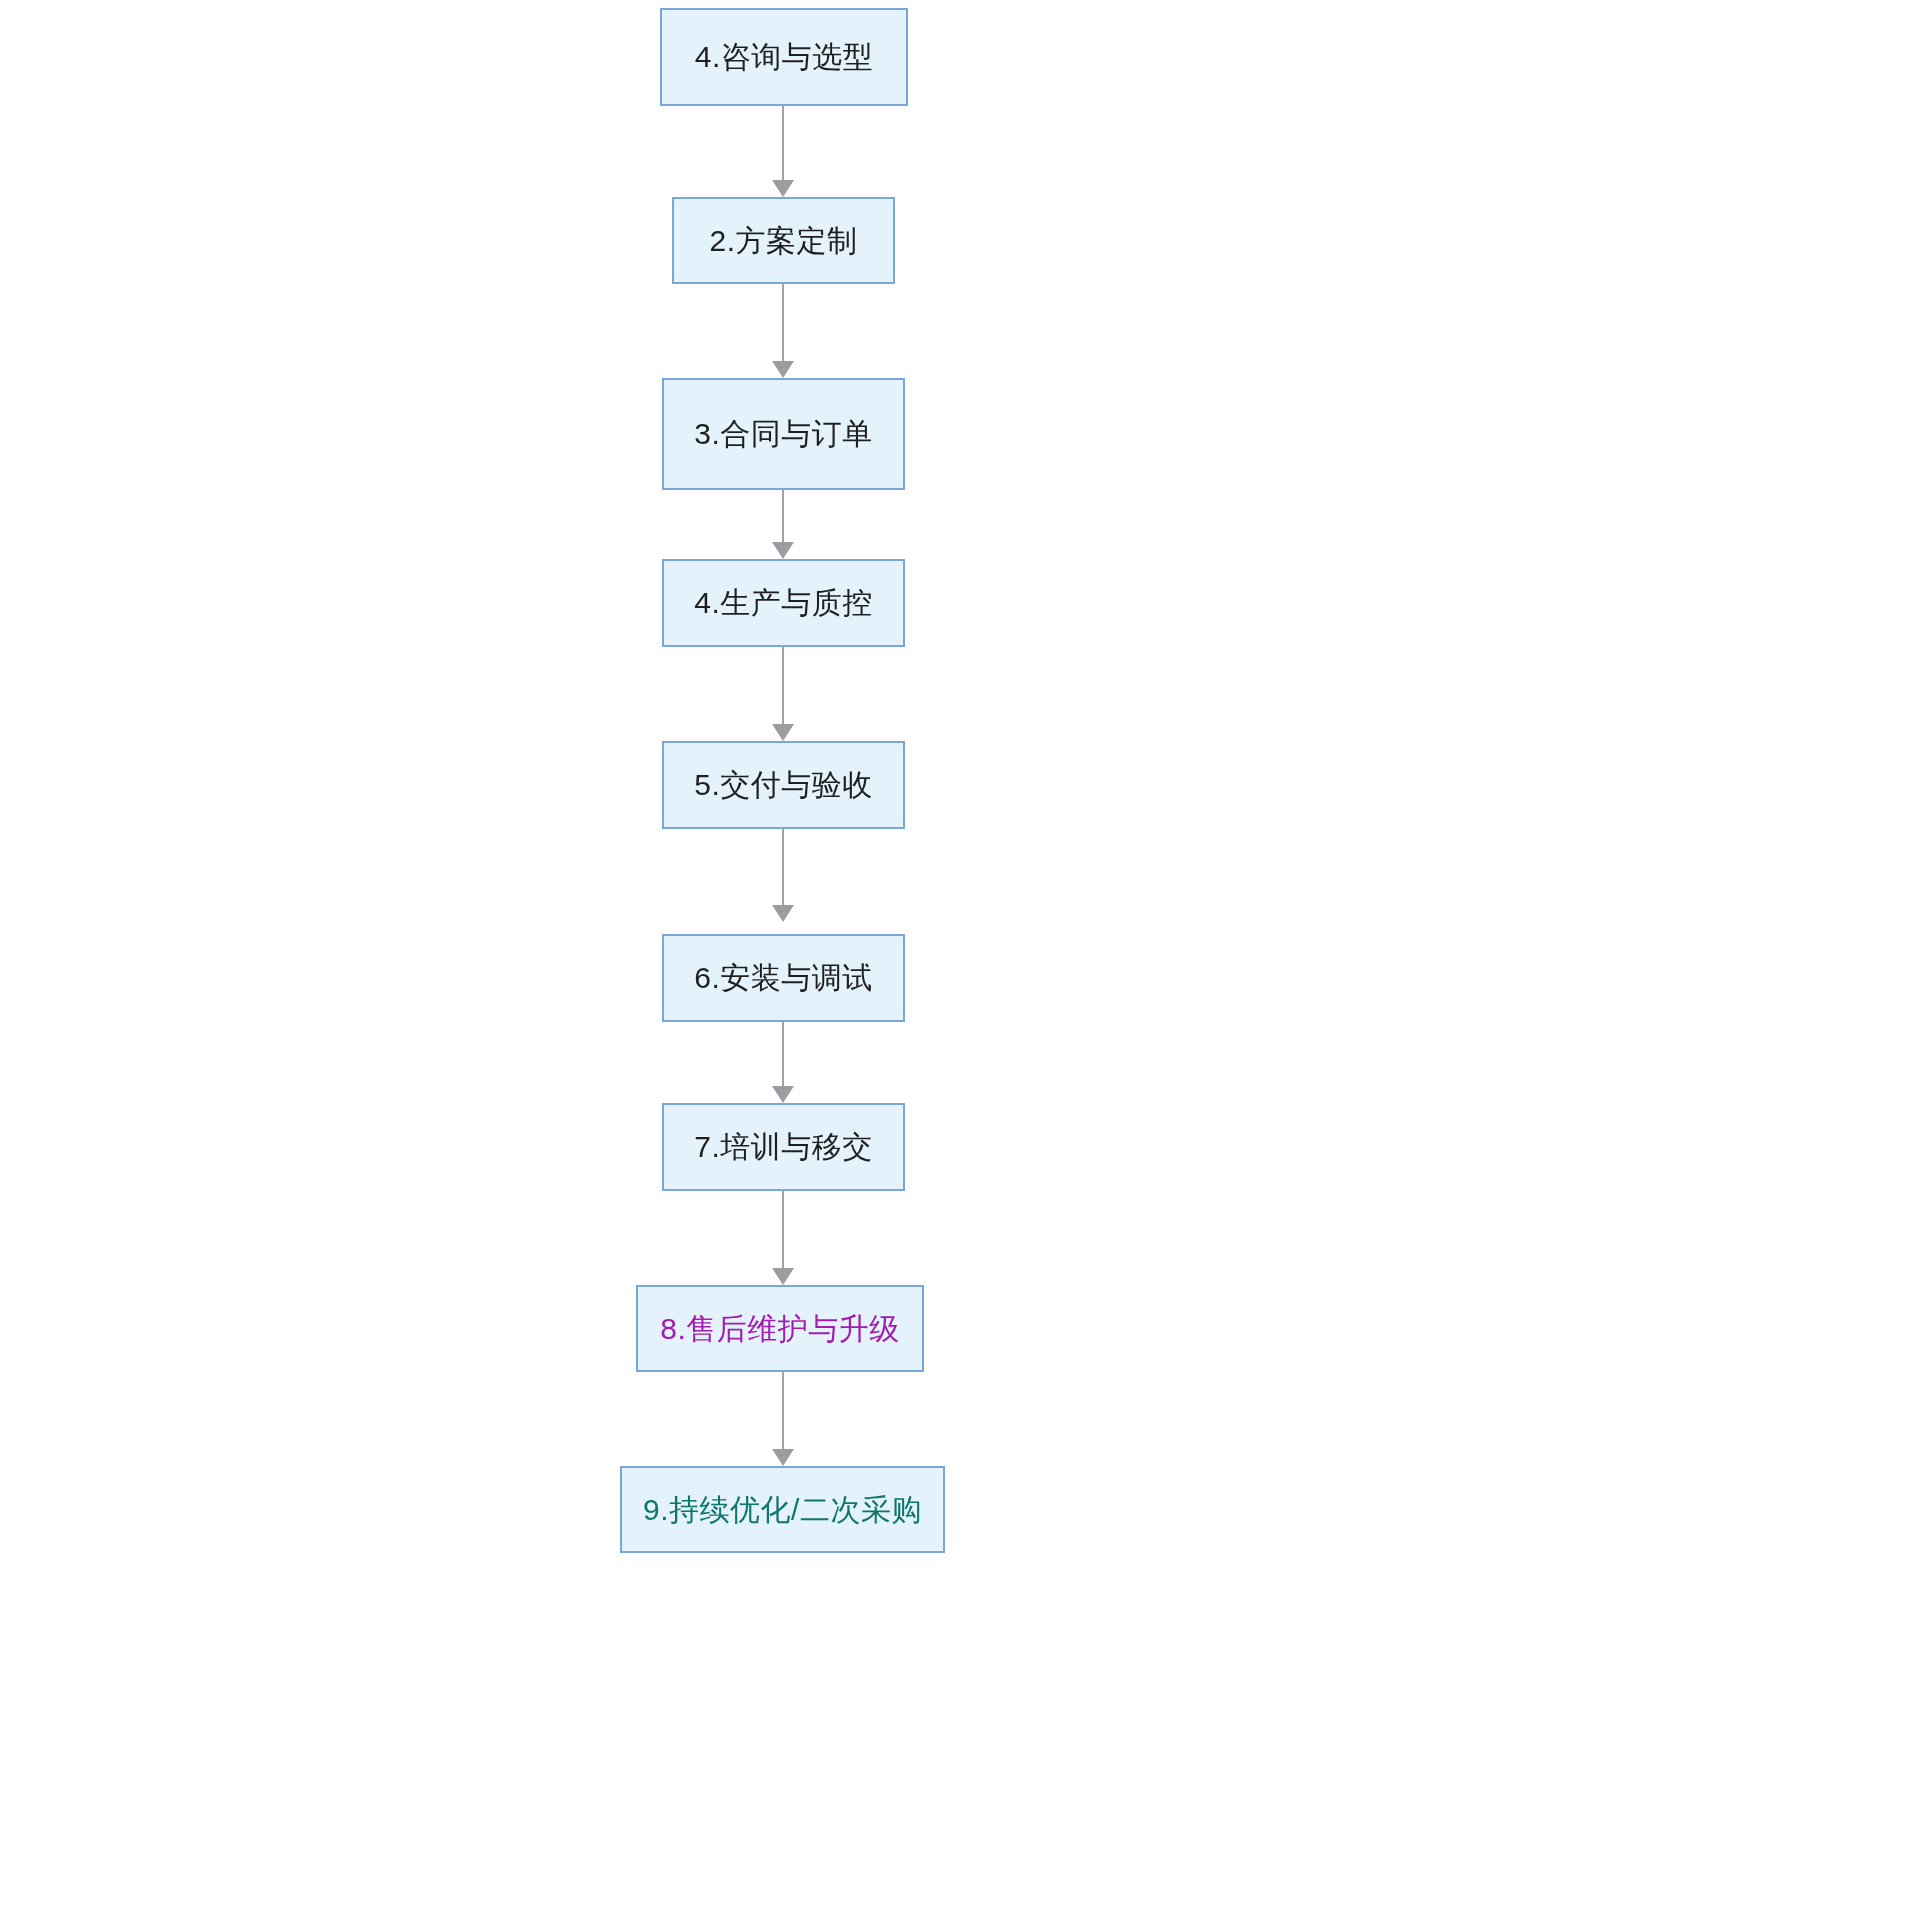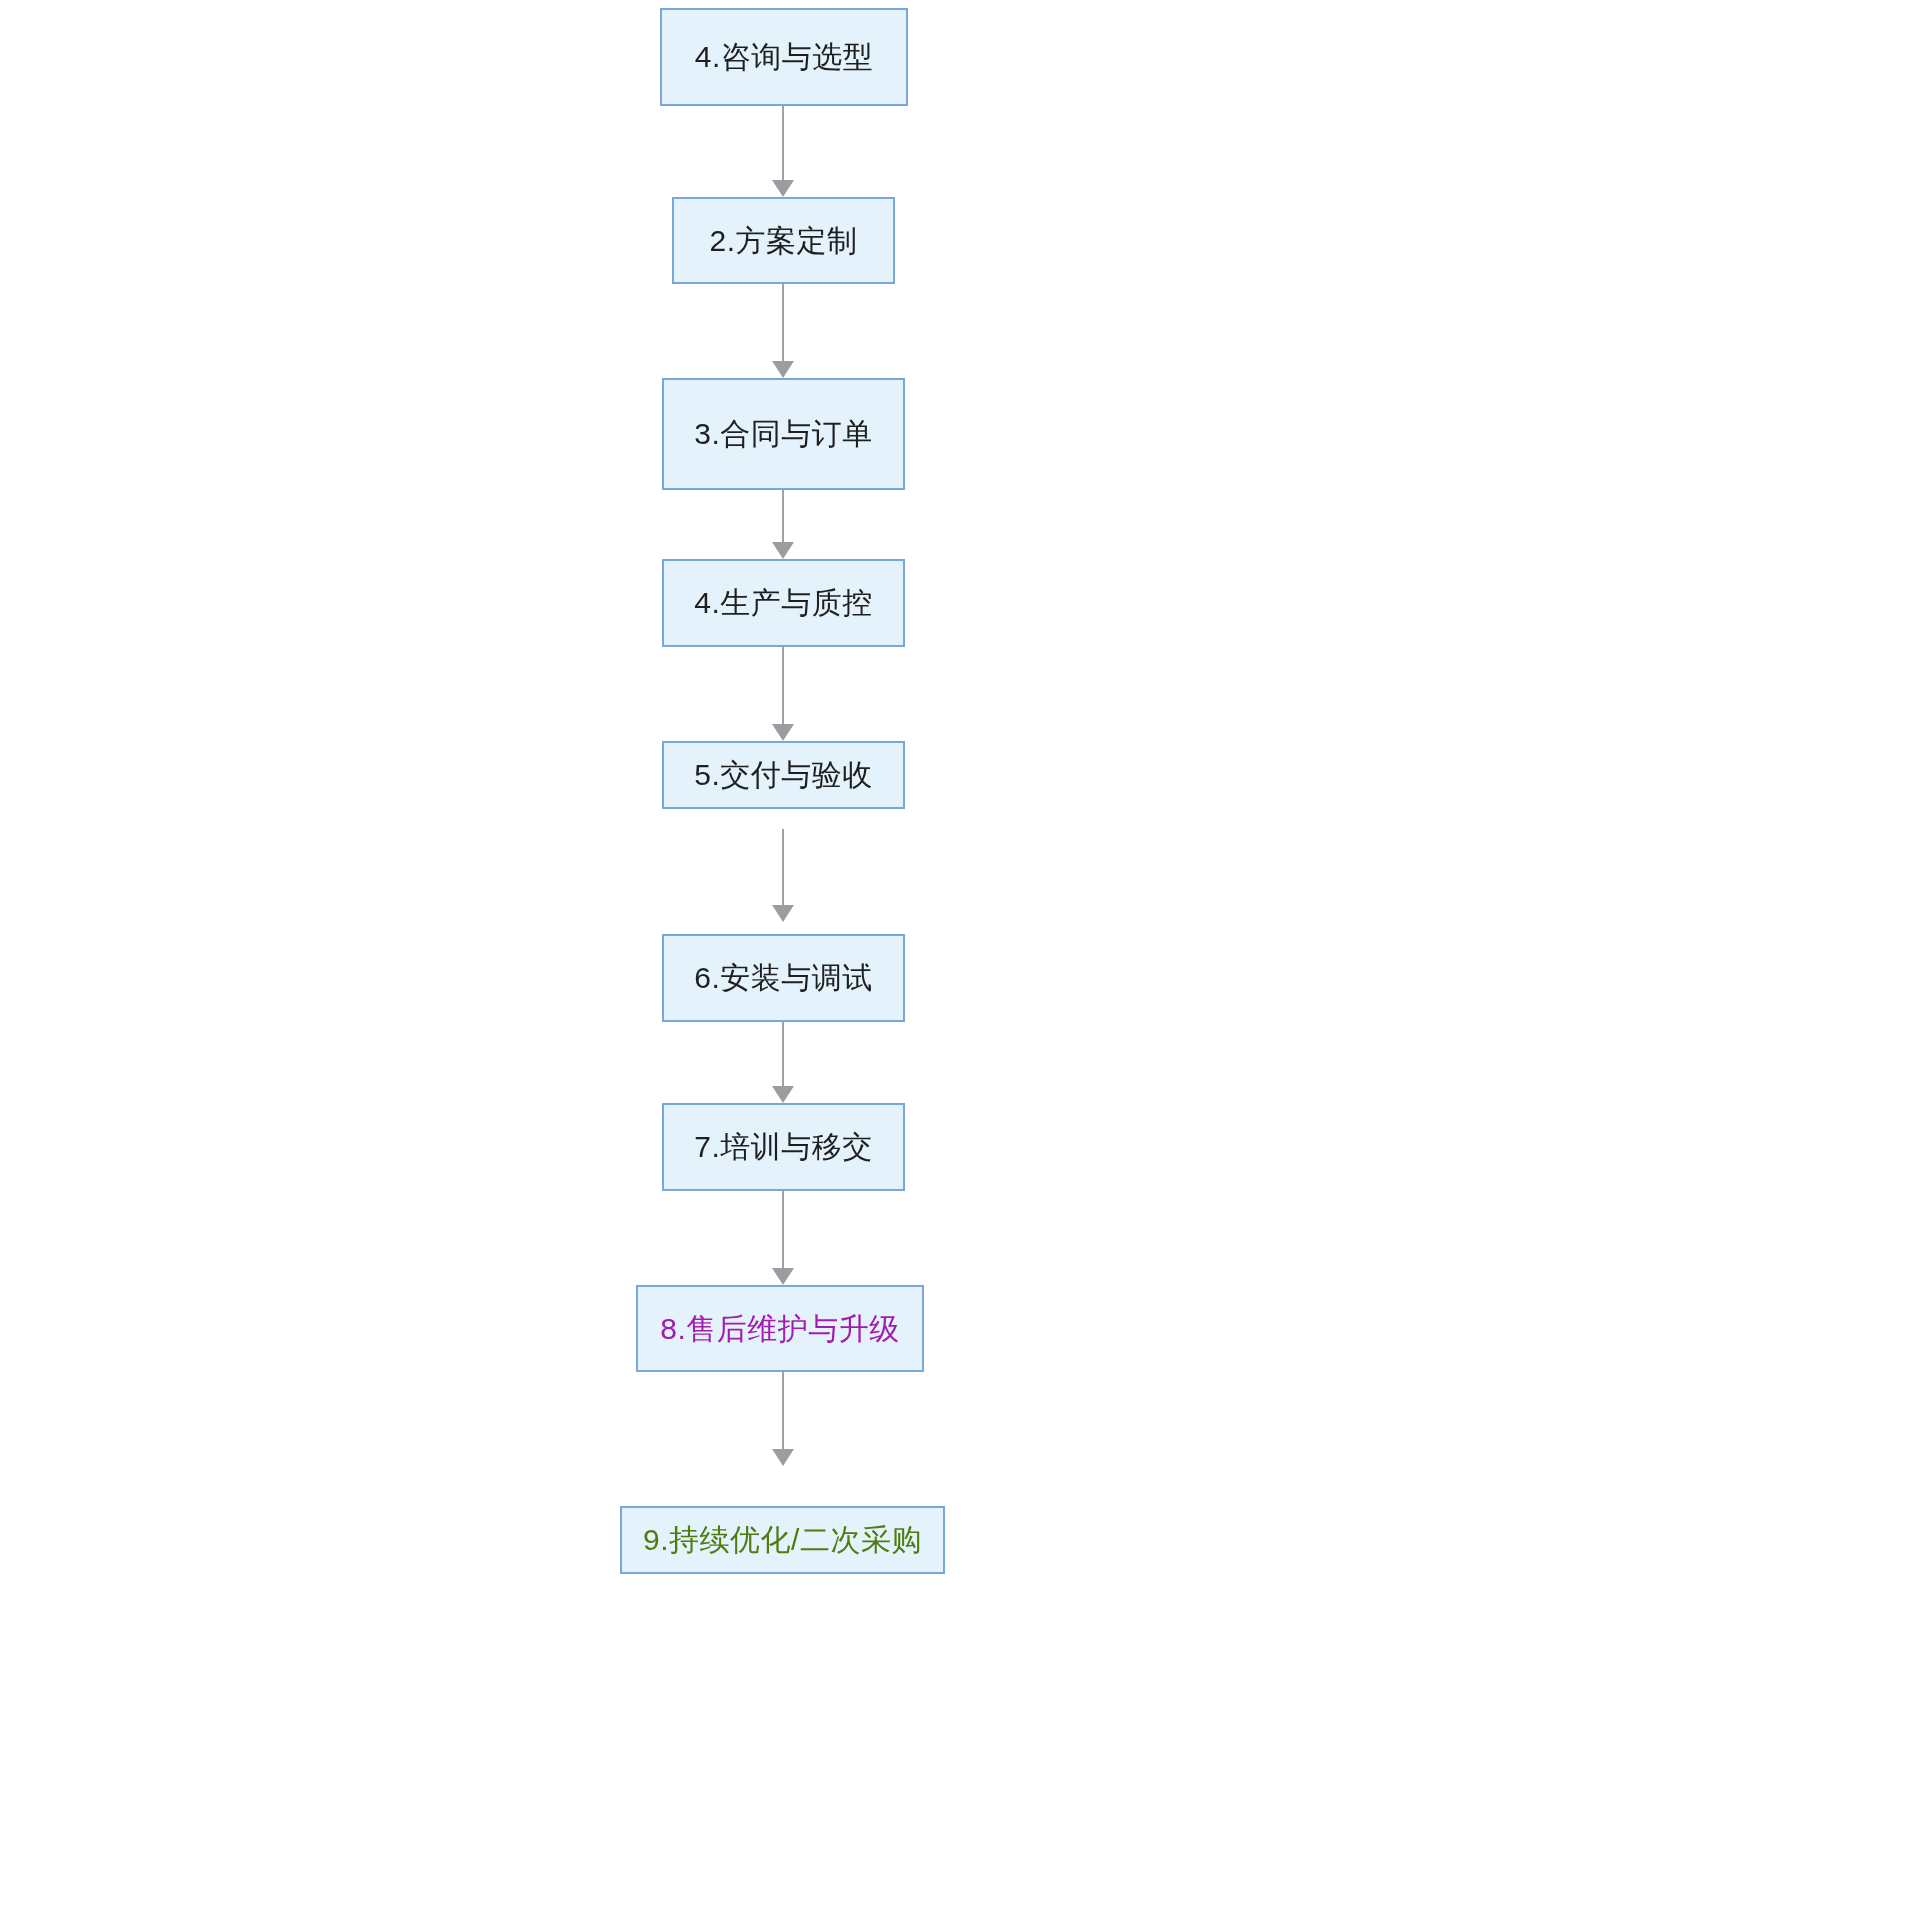--- a/index.html
+++ b/index.html
@@ -107,28 +107,28 @@
     </div>
     <div class="flow-node" style="left: 672px; top: 197px; width: 223px; height: 87px; background: rgb(227, 242, 251); border-color: rgb(122, 167, 217); color: rgb(31, 31, 31);">
       <span class="node-label">2.方案定制</span>
     </div>
     <div class="flow-node" style="left: 662px; top: 378px; width: 243px; height: 112px; background: rgb(227, 242, 251); border-color: rgb(122, 167, 217); color: rgb(31, 31, 31);">
       <span class="node-label">3.合同与订单</span>
     </div>
     <div class="flow-node" style="left: 662px; top: 559px; width: 243px; height: 88px; background: rgb(227, 242, 251); border-color: rgb(122, 167, 217); color: rgb(31, 31, 31);">
       <span class="node-label">4.生产与质控</span>
     </div>
-    <div class="flow-node" style="left: 662px; top: 741px; width: 243px; height: 68px; background: rgb(227, 242, 251); border-color: rgb(122, 167, 217); color: rgb(31, 31, 31);">
+    <div class="flow-node" style="left: 662px; top: 741px; width: 243px; height: 88px; background: rgb(227, 242, 251); border-color: rgb(122, 167, 217); color: rgb(31, 31, 31);">
       <span class="node-label">5.交付与验收</span>
     </div>
     <div class="flow-node" style="left: 662px; top: 922px; width: 243px; height: 88px; background: rgb(227, 242, 251); border-color: rgb(122, 167, 217); color: rgb(31, 31, 31); margin-top: 12px;">
       <span class="node-label">6.安装与调试</span>
     </div>
     <div class="flow-node" style="left: 662px; top: 1103px; width: 243px; height: 88px; background: rgb(227, 242, 251); border-color: rgb(122, 167, 217); color: rgb(31, 31, 31);">
       <span class="node-label">7.培训与移交</span>
     </div>
     <div class="flow-node" style="left: 636px; top: 1285px; width: 288px; height: 87px; background: rgb(227, 242, 251); border-color: rgb(122, 167, 217); color: #a21caf;">
       <span class="node-label">8.售后维护与升级</span>
     </div>
-    <div class="flow-node" style="left: 620px; top: 1466px; width: 325px; height: 68px; background: rgb(227, 242, 251); border-color: rgb(122, 167, 217); color: #4d7c0f; margin-top: 40px;">
+    <div class="flow-node" style="left: 620px; top: 1466px; width: 325px; height: 87px; background: rgb(227, 242, 251); border-color: rgb(122, 167, 217); color: #0f766e;">
       <span class="node-label">9.持续优化/二次采购</span>
     </div>
   </div>
 
 </body></html>

